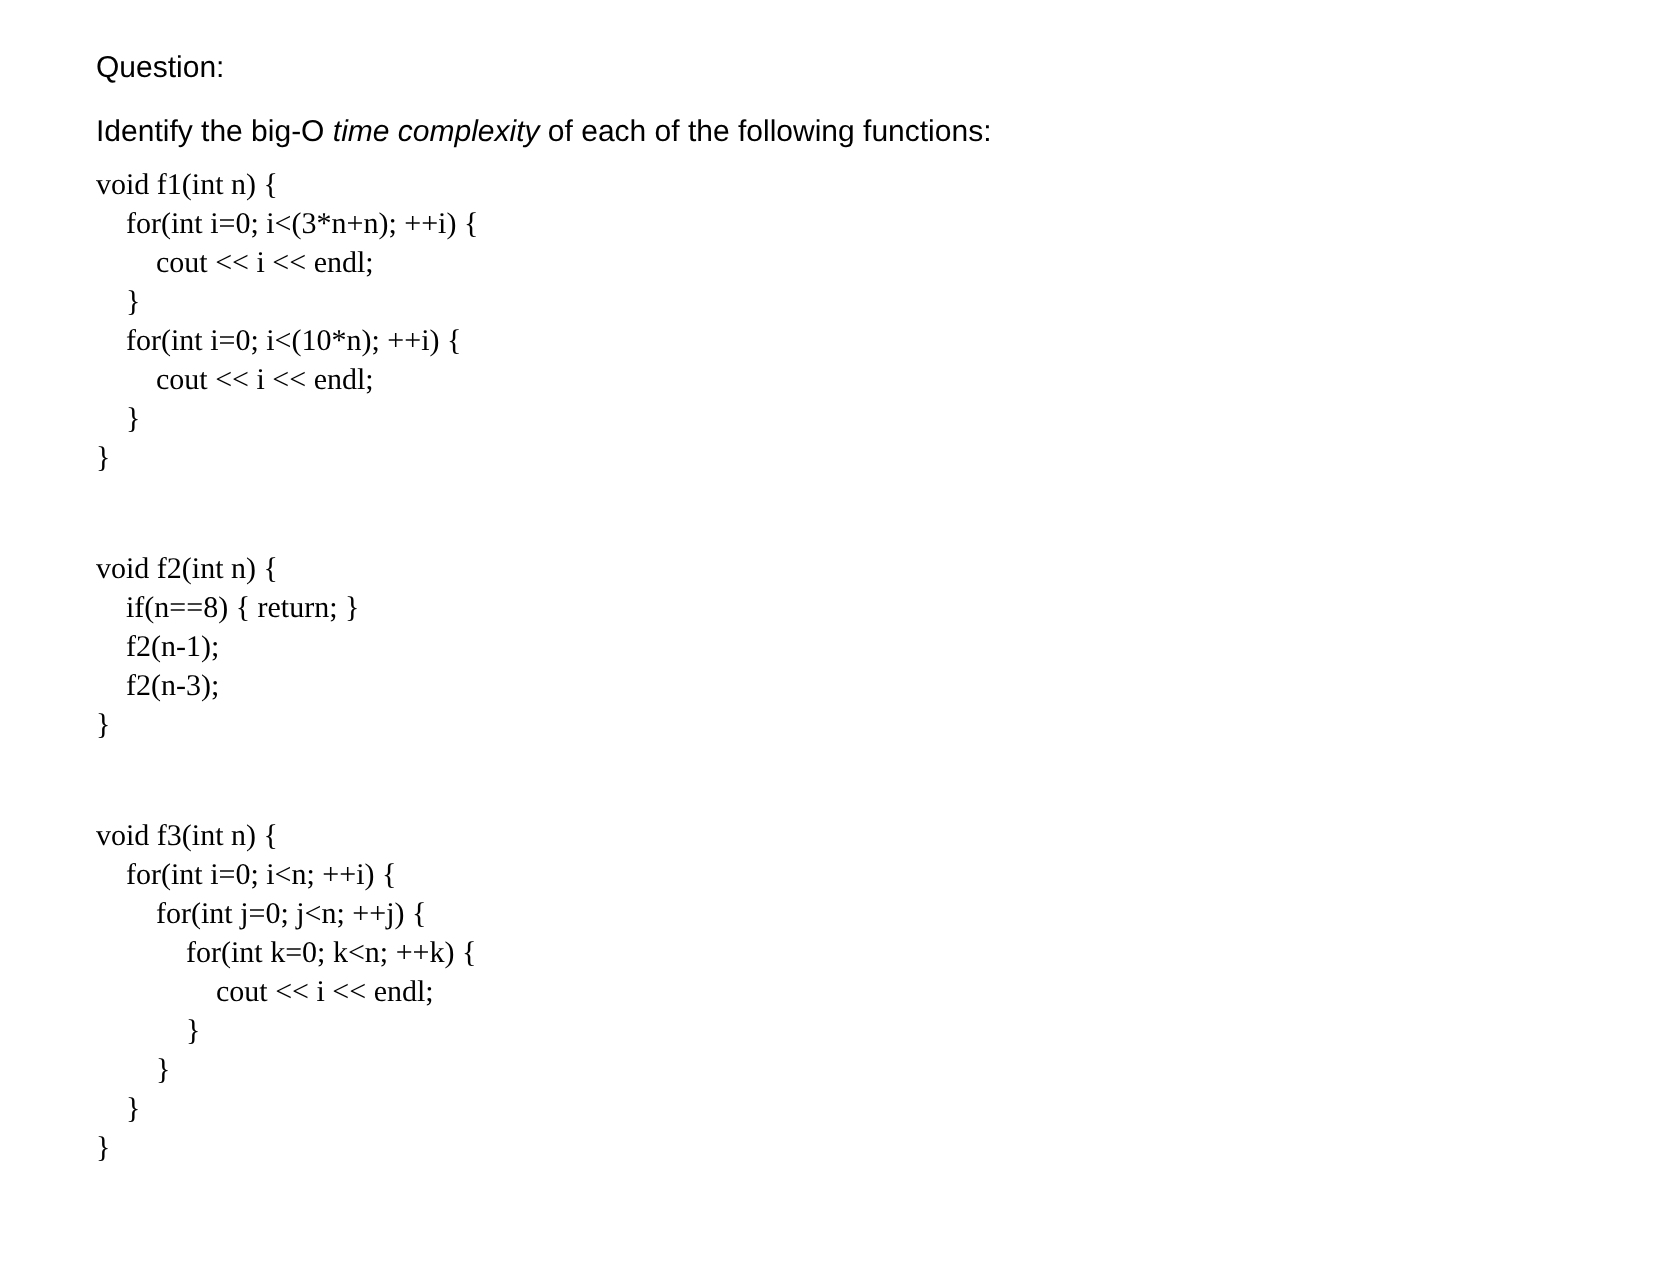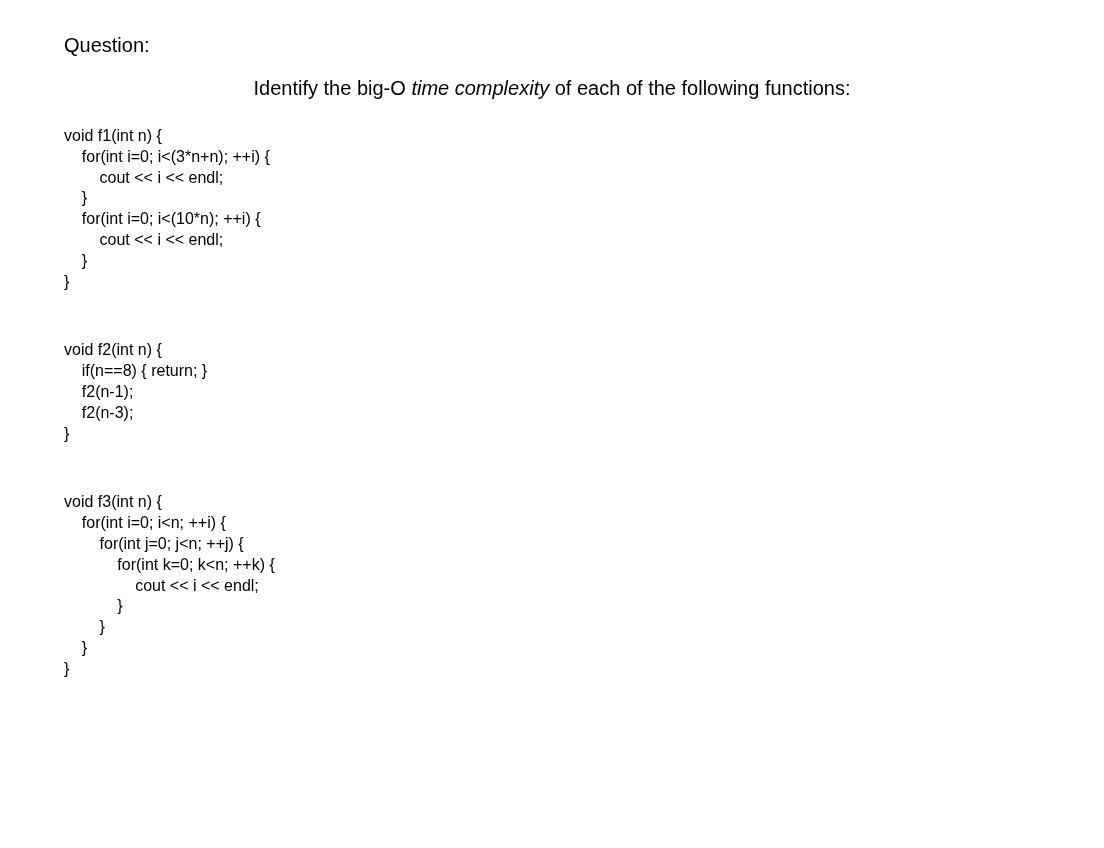--- a/index.html
+++ b/index.html
@@ -9,29 +9,28 @@
       font-size: 20px;
       line-height: 1.35;
       color: #000;
       background: #fff;
     }
     .question-header {
       font-weight: normal;
       margin-bottom: 16px;
     }
     .question-prompt {
-      margin-bottom: 24px;
-      text-align: center;
+      margin-bottom: 8px;
     }
     .italic {
       font-style: italic;
     }
     pre.code-block {
-      font-family: Liberation Sans, sans-serif;
-      font-size: 16px;
+      font-family: Liberation Serif, serif;
+      font-size: 20px;
       line-height: 1.3;
       white-space: pre;
       margin: 0 0 48px 0;
     }
   </style>
 </head>
 <body>
 
 <div class="question-header">Question:</div>
 

